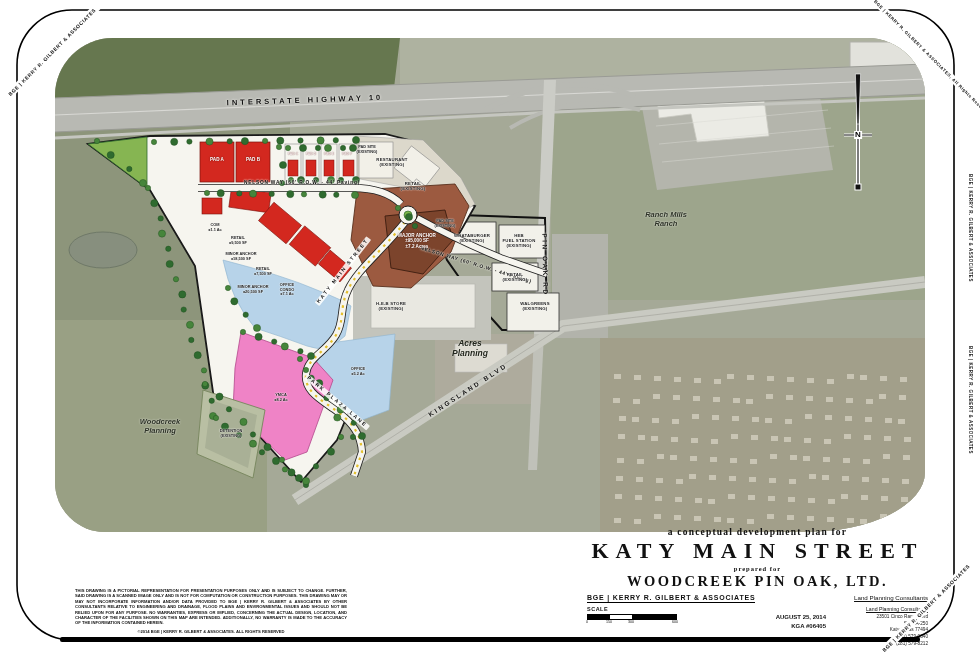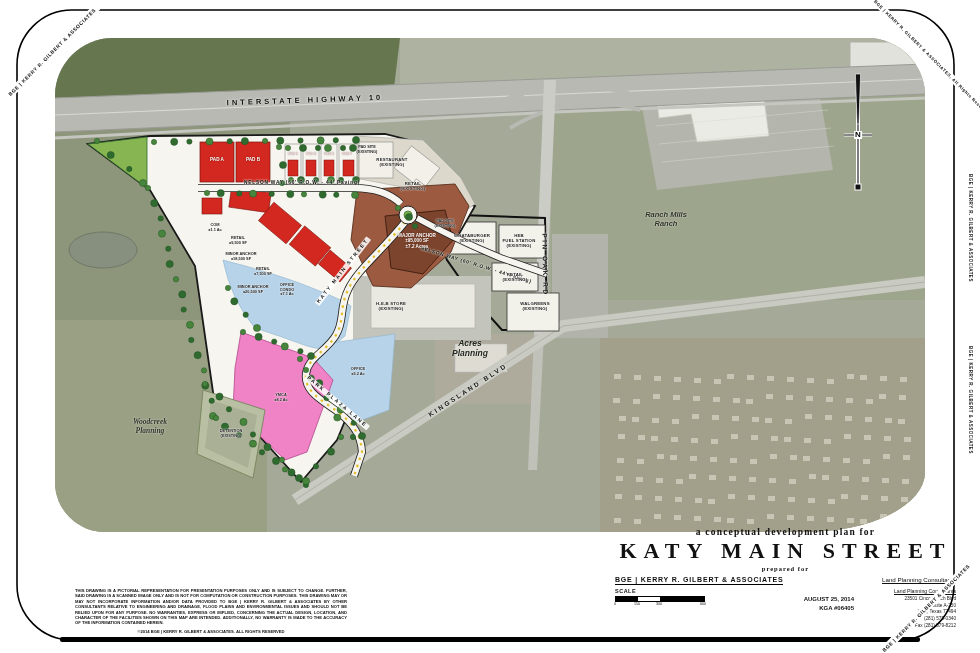--- a/index.html
+++ b/index.html
@@ -31,21 +31,21 @@
   .site-sm{font-weight:bold;font-size:3.9px;color:#1c1c1c;
         text-shadow:0 0 1.5px #fff,0 0 1.5px #fff;}
   .site-xs{font-weight:bold;font-size:3.4px;color:#fff;text-shadow:0 0 1px #550000;}
   .white{font-weight:bold;font-size:4.6px;color:#fff;text-shadow:0 0 1.5px rgba(60,10,0,.8);}
   .aerial{font-style:italic;font-weight:bold;font-size:7.5px;color:#2e3328;
           text-shadow:0 0 2px rgba(255,255,252,.8);}
   .aerial-lg{font-style:italic;font-weight:bold;font-size:8.5px;color:#23271e;
           text-shadow:0 0 2px rgba(255,255,252,.8);}
   .north{font-weight:bold;font-size:8px;color:#000;background:#fff;padding:0 1px;line-height:1;}
   
-  #titleblock{position:absolute;left:585px;top:527px;width:345px;text-align:center;z-index:4;margin-left:28px;}
+  #titleblock{position:absolute;left:585px;top:527px;width:345px;text-align:center;z-index:4;}
   .tagline{font-family:"Liberation Serif",serif;font-weight:bold;font-size:9.5px;letter-spacing:1.2px;}
   .main-title{font-family:"Liberation Serif",serif;font-weight:bold;font-size:22px;letter-spacing:7px;margin-top:1px;}
   .prepared{font-family:"Liberation Serif",serif;font-weight:bold;font-size:6.5px;letter-spacing:1px;margin-top:1px;}
   .client{font-family:"Liberation Serif",serif;font-weight:bold;font-size:14.5px;letter-spacing:2.5px;margin-top:1px;}
   .firm-row{display:flex;justify-content:space-between;align-items:flex-start;margin-top:4px;padding:0 2px;}
   .firm{font-size:7px;font-weight:bold;letter-spacing:.8px;border-bottom:1.5px solid #000;padding-bottom:1px;}
   .consultant{font-size:6.2px;text-decoration:underline;color:#111;}
   .bottom-row{display:flex;justify-content:space-between;margin-top:3px;padding:0 2px;}
   .scale-wrap{width:100px;text-align:left;}
   .scale-label{font-size:5.5px;font-weight:bold;letter-spacing:.5px;}
@@ -451,21 +451,21 @@
         <div class="lbl chip" style="left: 288px; top: 233px; transform: translate(-50%, -50%) rotate(-52deg);">
           <div>KATY MAIN STREET</div>
         </div>
         <div class="lbl chip" style="left: 282px; top: 364px; transform: translate(-50%, -50%) rotate(40deg);">
           <div>PARK PLAZA LANE</div>
         </div>
         <div class="lbl aerial" style="left: 611px; top: 182px; transform: translate(-50%, -50%);">
           <div>Ranch Mills</div>
           <div>Ranch</div>
         </div>
-        <div class="lbl aerial" style="left: 95px; top: 389px; transform: translate(-50%, -50%); font-family: Liberation Serif, serif;">
+        <div class="lbl aerial" style="left: 105px; top: 389px; transform: translate(-50%, -50%);">
           <div>Woodcreek</div>
           <div>Planning</div>
         </div>
         <div class="lbl aerial-lg" style="left: 415px; top: 310px; transform: translate(-50%, -50%);">
           <div>Acres</div>
           <div>Planning</div>
         </div>
         <div class="lbl site" style="left: 336px; top: 268px; transform: translate(-50%, -50%);">
           <div>H-E-B STORE</div>
           <div>(EXISTING)</div>
@@ -566,20 +566,21 @@
         <div class="lbl north" style="left: 803px; top: 97px; transform: translate(-50%, -50%);">
           <div>N</div>
         </div>
       </div>
   </div>
 
   <div id="titleblock">
     <div class="tagline">a conceptual development plan for</div>
     <div class="main-title">KATY MAIN STREET</div>
     <div class="prepared">prepared for</div>
+    <div class="client">WOODCREEK PIN OAK, LTD.</div>
     <div class="firm-row">
       <div class="firm">BGE | KERRY R. GILBERT &amp; ASSOCIATES</div>
       <div class="consultant">Land Planning Consultants</div>
     </div>
     <div class="bottom-row">
       <div class="scale-wrap">
         <div class="scale-label">SCALE</div>
         <div class="scale-bar">
           <div class="seg-b" style="width:22px"></div>
           <div class="seg-w" style="width:22px"></div>

